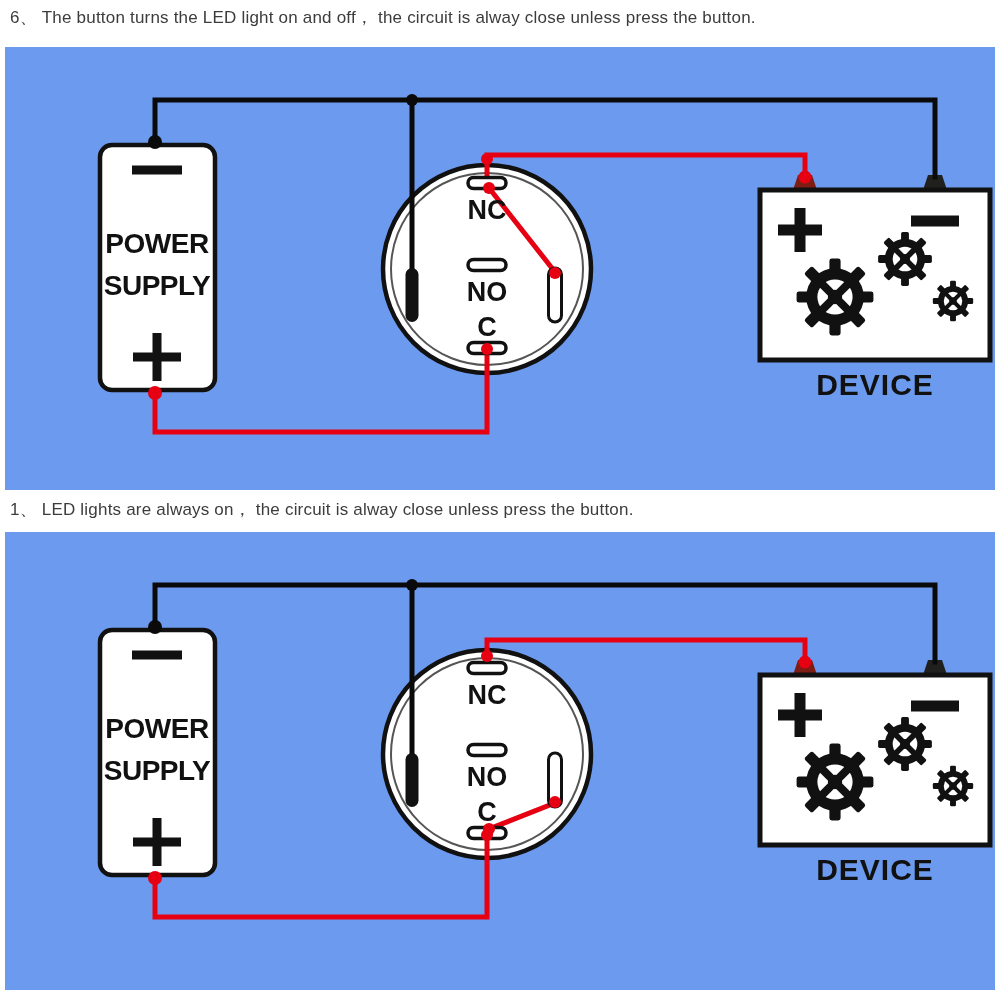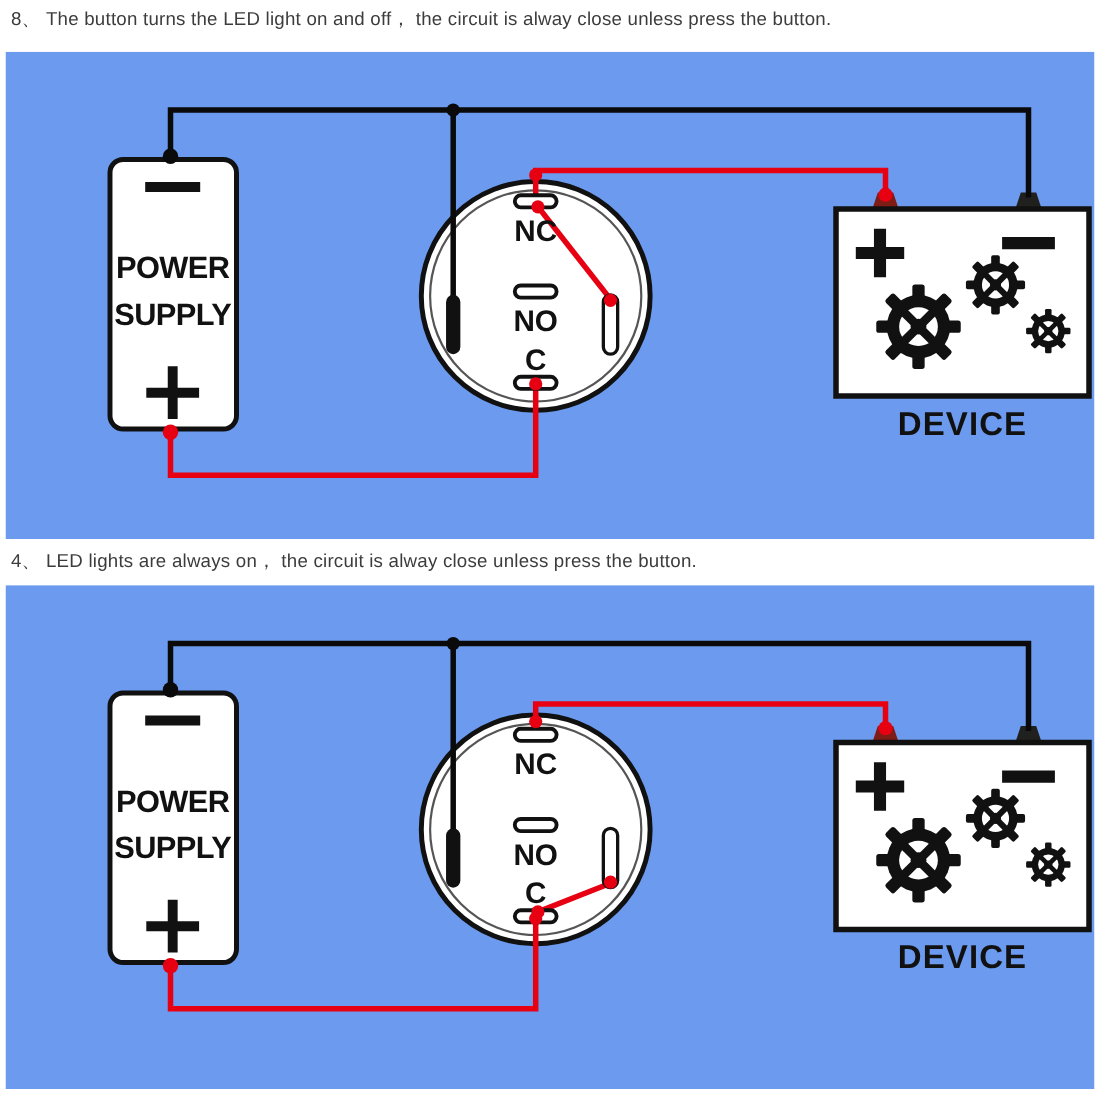--- a/index.html
+++ b/index.html
@@ -62,21 +62,21 @@
       <rect class="tooth" x="-7" y="-48" width="14" height="20" rx="3" transform="rotate(315)"></rect>
       <circle class="gear-body" r="36"></circle>
       <circle class="gear-ring" r="22"></circle>
       <rect class="gear-spoke" x="-5" y="-24" width="10" height="48" transform="rotate(45)"></rect>
       <rect class="gear-spoke" x="-5" y="-24" width="10" height="48" transform="rotate(-45)"></rect>
       <circle class="gear-hub" r="9"></circle>
     </g>
   </defs>
 </svg>
 
-<div class="caption" style="top:6px">8、 The button turns the LED light on and off， the circuit is alway close unless press the button.</div>
+<div class="caption" style="top:6px">6、 The button turns the LED light on and off， the circuit is alway close unless press the button.</div>
 
 <svg class="panel" style="top:47px" width="990" height="443" viewBox="0 0 990 443">
   <rect class="panel-bg" x="0" y="0" width="990" height="443"></rect>
 
   <g>
     <rect class="box ps-box" x="95" y="98" width="115" height="245" rx="12"></rect>
     <path class="sym ps" d="M127 123 H177"></path>
     <text class="t-power" x="152" y="206" text-anchor="middle">POWER</text>
     <text class="t-power" x="152" y="248" text-anchor="middle">SUPPLY</text>
     <path class="sym ps" d="M128 310 H176 M152 286 V334"></path>
@@ -123,21 +123,21 @@
     <circle class="dot black" cx="407" cy="53" r="6"></circle>
     <circle class="dot red" cx="482" cy="112" r="6"></circle>
     <circle class="dot red" cx="484" cy="141" r="6"></circle>
     <circle class="dot red" cx="550" cy="226" r="6"></circle>
     <circle class="dot red" cx="150" cy="346" r="7"></circle>
     <circle class="dot red" cx="482" cy="302" r="6"></circle>
     <circle class="dot red" cx="800" cy="130" r="6.5"></circle>
   </g>
 </svg>
 
-<div class="caption" style="top:498px">4、 LED lights are always on， the circuit is alway close unless press the button.</div>
+<div class="caption" style="top:498px">1、 LED lights are always on， the circuit is alway close unless press the button.</div>
 
 <svg class="panel" style="top:532px" width="990" height="458" viewBox="0 0 990 458">
   <rect class="panel-bg" x="0" y="0" width="990" height="458"></rect>
 
   <g>
     <rect class="box ps-box" x="95" y="98" width="115" height="245" rx="12"></rect>
     <path class="sym ps" d="M127 123 H177"></path>
     <text class="t-power" x="152" y="206" text-anchor="middle">POWER</text>
     <text class="t-power" x="152" y="248" text-anchor="middle">SUPPLY</text>
     <path class="sym ps" d="M128 310 H176 M152 286 V334"></path>

